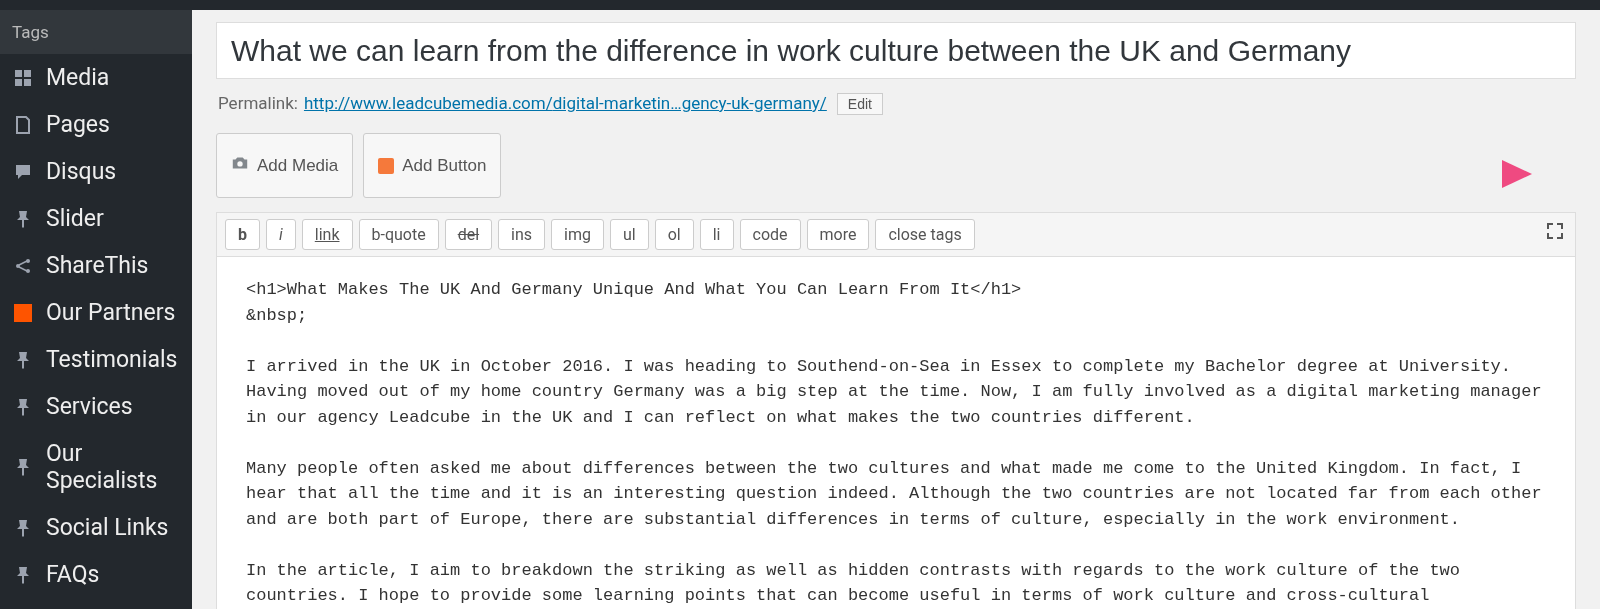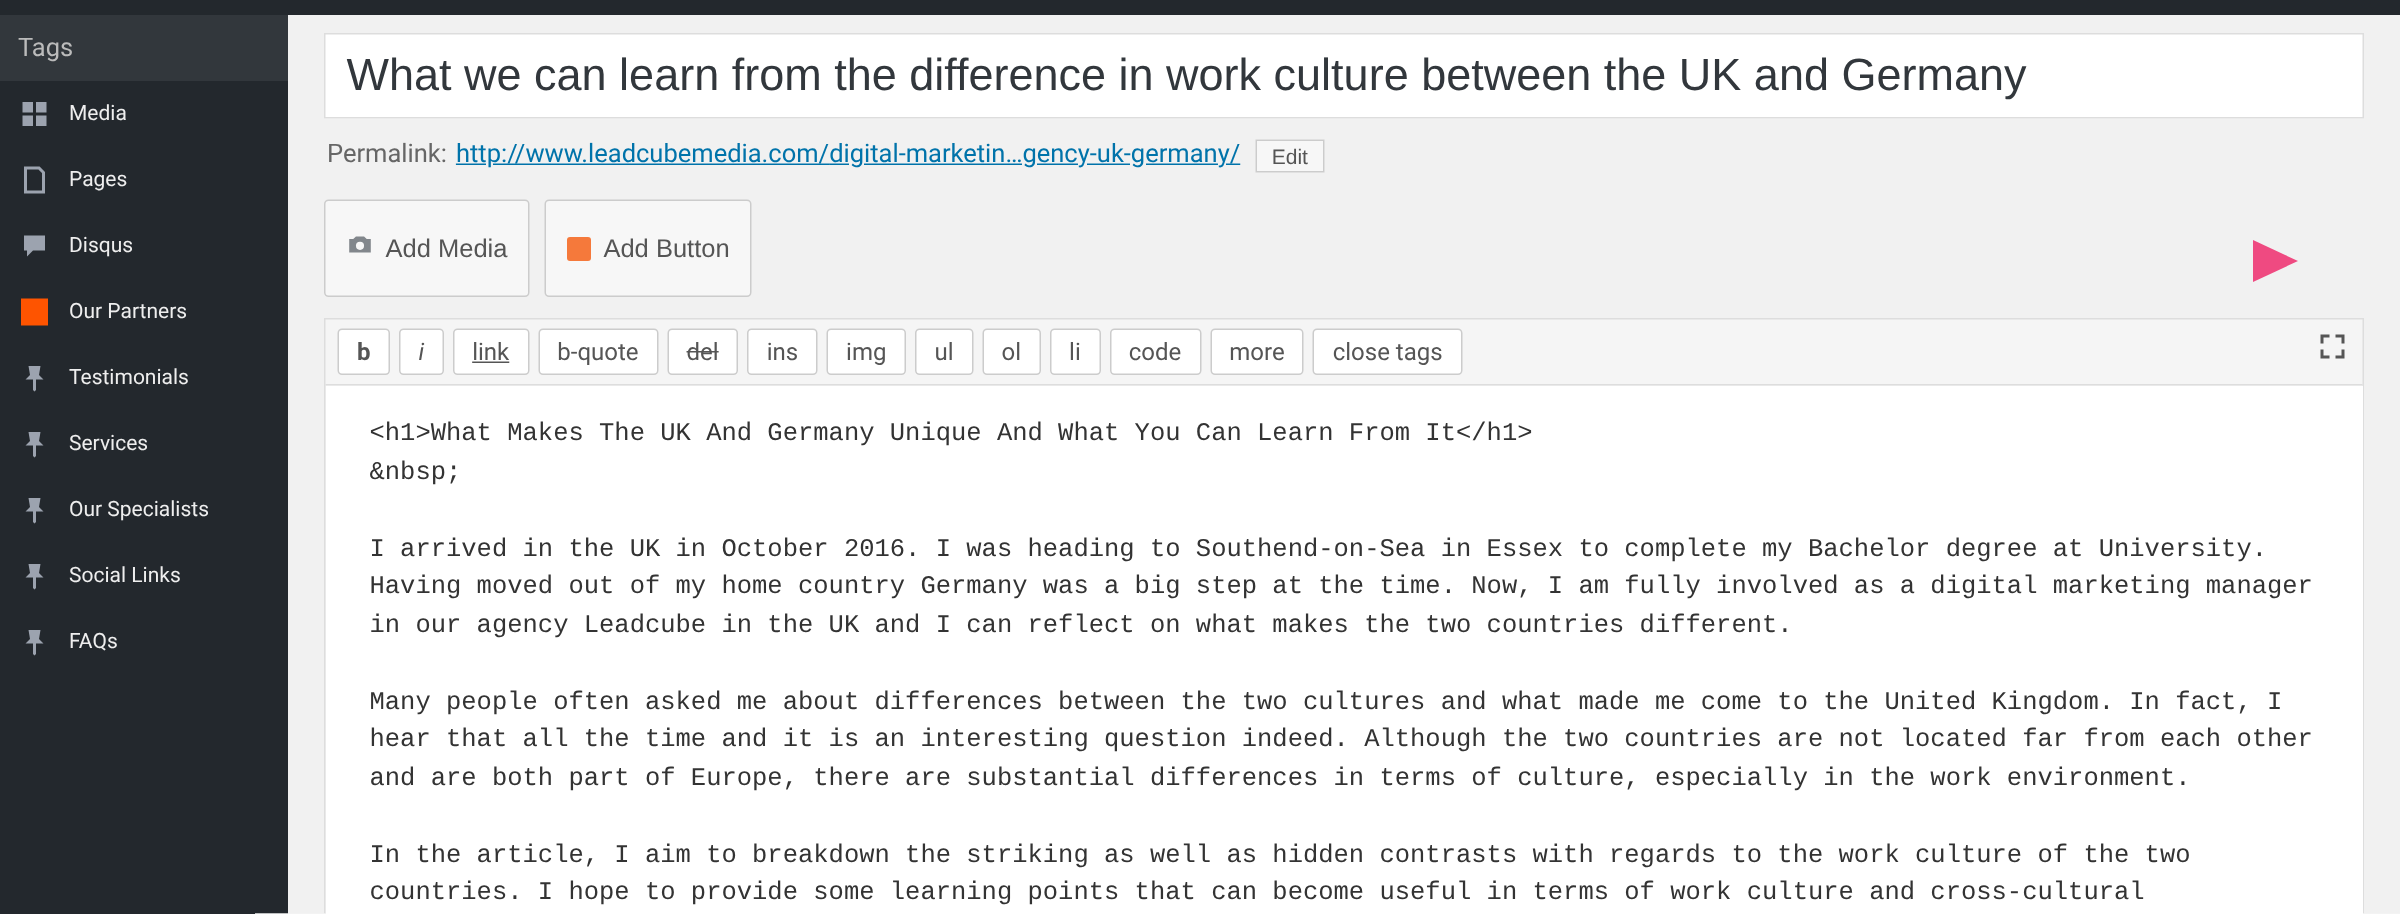--- a/index.html
+++ b/index.html
@@ -23,21 +23,21 @@
     width: 192px;
     background: #23282d;
     color: #eee;
     flex-shrink: 0;
   }
   .sidebar-item {
     display: flex;
     align-items: center;
     padding: 10px 12px;
     color: #eee;
-    font-size: 14px;
+    font-size: 23px;
     cursor: pointer;
     min-height: 44px;
   }
   .sidebar-item.sub {
     background: #32373c;
     padding-left: 12px;
     color: #bbb;
     font-size: 17px;
   }
   .sidebar-icon {
@@ -219,20 +219,39 @@
         </span>
       <span>Pages</span>
     </div>
     <div class="sidebar-item">
       <span class="sidebar-icon">
           <svg viewBox="0 0 20 20">
             <path d="M3 3h14v10H9l-4 4v-4H3z"></path>
           </svg>
         </span>
       <span>Disqus</span>
+    </div>
+    <div class="sidebar-item">
+      <span class="sidebar-icon">
+          <svg viewBox="0 0 20 20">
+            <path d="M6 2h8l-1 6 3 3H4l3-3z M9 11v7l1 1 1-1v-7z"></path>
+          </svg>
+        </span>
+      <span>Slider</span>
+    </div>
+    <div class="sidebar-item">
+      <span class="sidebar-icon">
+          <svg viewBox="0 0 20 20">
+            <circle cx="5" cy="10" r="2"></circle>
+            <circle cx="15" cy="5" r="2"></circle>
+            <circle cx="15" cy="15" r="2"></circle>
+            <path d="M6 9l8-4M6 11l8 4" stroke="currentColor" stroke-width="1.5" fill="none"></path>
+          </svg>
+        </span>
+      <span>ShareThis</span>
     </div>
     <div class="sidebar-item">
       <span class="sidebar-icon">
           <span class="orange-square"></span>
         </span>
       <span>Our Partners</span>
     </div>
     <div class="sidebar-item">
       <span class="sidebar-icon">
           <svg viewBox="0 0 20 20">

